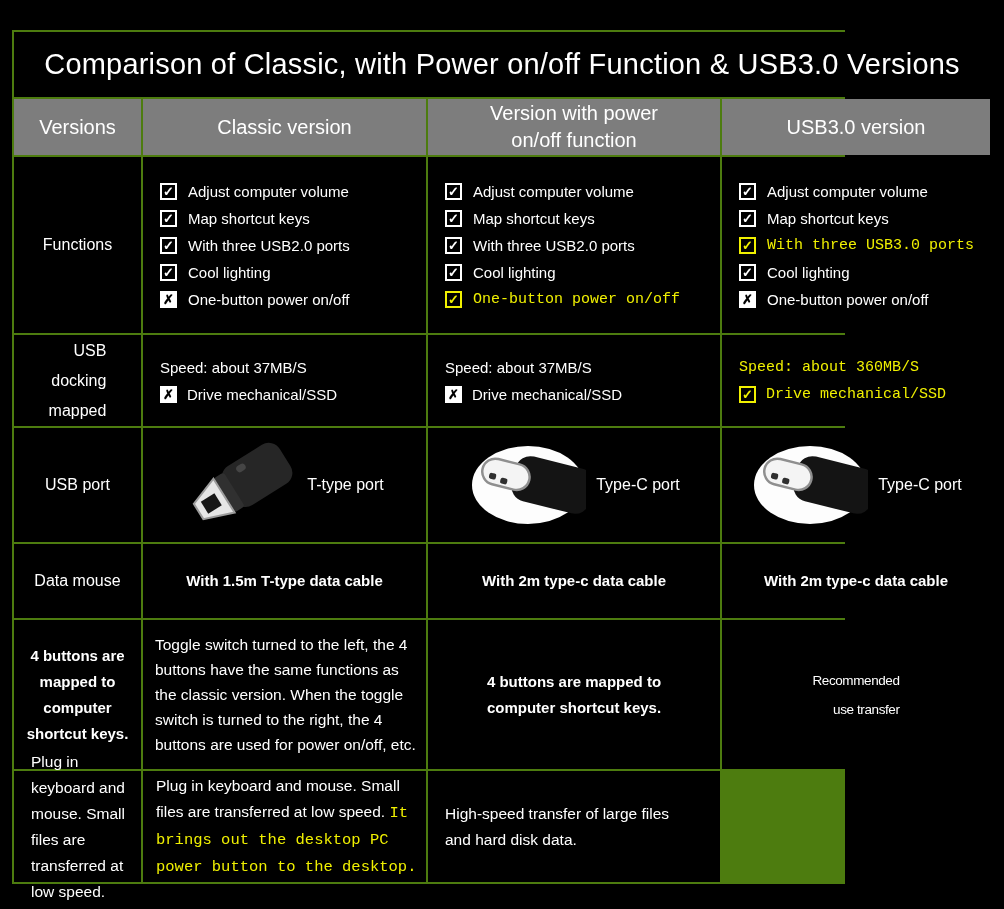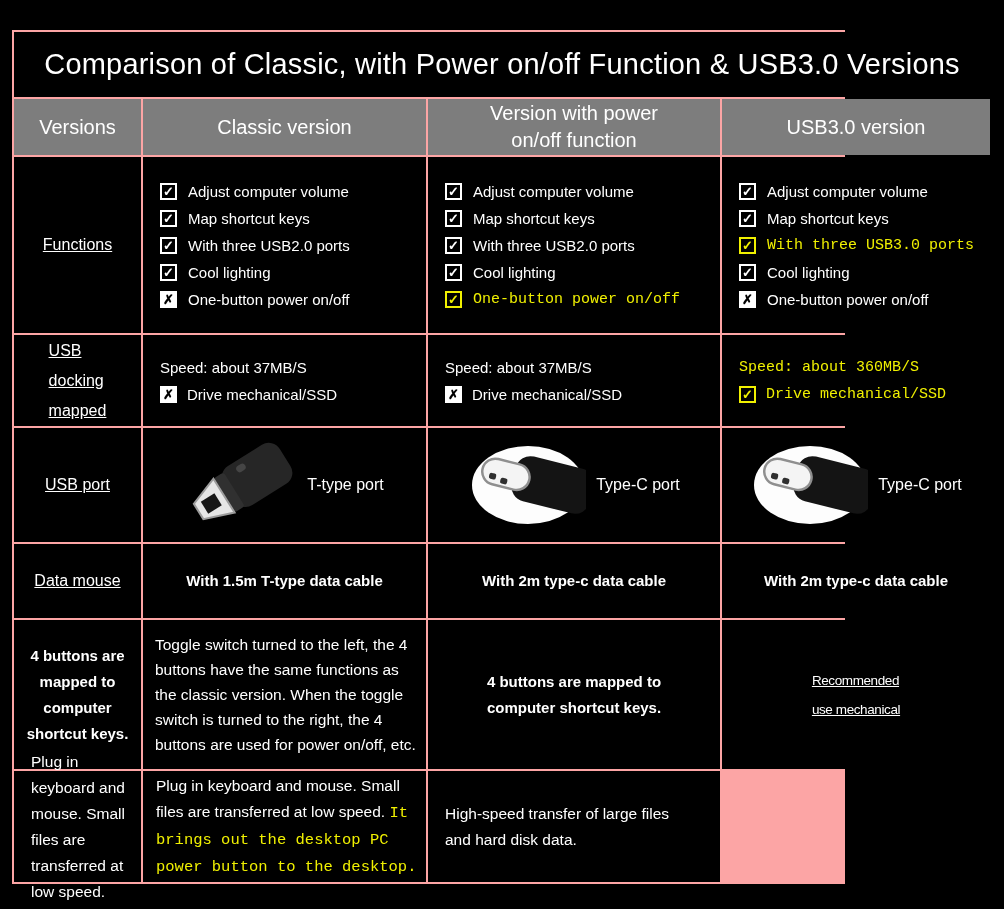--- a/index.html
+++ b/index.html
@@ -8,21 +8,21 @@
     width:1004px; height:909px;
     font-family:"Liberation Sans", sans-serif;
     color:#fff;
     position:relative;
     overflow:hidden;
   }
   :root { --yl:#f0f000; --hdr:#7d7d7d; }
 
   .tbl {
     position:absolute; left:12px; top:30px; width:833px;
-    background:#fca5a5; padding:2px;
+    background:#4d7c0f; padding:2px;
     display:grid;
     grid-template-columns:127px 283px 292px 268px;
     grid-template-rows:65px 56px 176px 91px 114px 74px 149px 111px;
     gap:2px;
   }
   .cell { background:#000; min-width:0; }
 
   .title-cell {
     grid-column:1 / -1;
     display:flex; align-items:center; justify-content:center;
@@ -31,23 +31,22 @@
 
   .head {
     background:var(--hdr);
     display:flex; align-items:center; justify-content:center;
     text-align:center; font-size:20px; line-height:27px;
     white-space:pre-line;
   }
 
   .label-cell {
     display:flex; align-items:center; justify-content:center;
-    text-align:left; font-size:16px; line-height:30px;
+    text-align:right; font-size:16px; line-height:30px;
     white-space:pre-line;
-    text-decoration:underline;
   }
   .label-sm { font-size:13.5px; line-height:29px; letter-spacing:-0.4px; }
 
   .list-cell {
     display:flex; flex-direction:column; justify-content:center;
     gap:10px; padding-left:17px;
   }
   .ck-item { display:flex; align-items:center; gap:11px; font-size:15px; white-space:nowrap; }
   .cb {
     width:17px; height:17px; flex:0 0 17px;
@@ -248,21 +247,21 @@
       <div class="inner">4 buttons are mapped to computer shortcut keys.</div>
     </div>
   <div class="cell para-cell">
       <div>Toggle switch turned to the left, the 4 buttons have the same functions as the classic version. When the toggle switch is turned to the right, the 4 buttons are used for power on/off, etc.</div>
     </div>
   <div class="cell center-cell">
       <div class="inner">4 buttons are mapped to computer shortcut keys.</div>
     </div>
 
   <div class="cell label-cell label-sm">Recommended
-use mechanical</div>
+use transfer</div>
   <div class="cell scen-cell">
       <div class="inner">Plug in keyboard and mouse. Small files are transferred at low speed.</div>
     </div>
   <div class="cell scen-cell mid">
     <div class="inner"><span>Plug in keyboard and mouse. Small files are transferred at low speed. </span><span class="hl">It brings out the desktop PC power button to the desktop.</span></div>
   </div>
   <div class="cell scen-cell">
       <div class="inner">High-speed transfer of large files and hard disk data.</div>
     </div>
 

